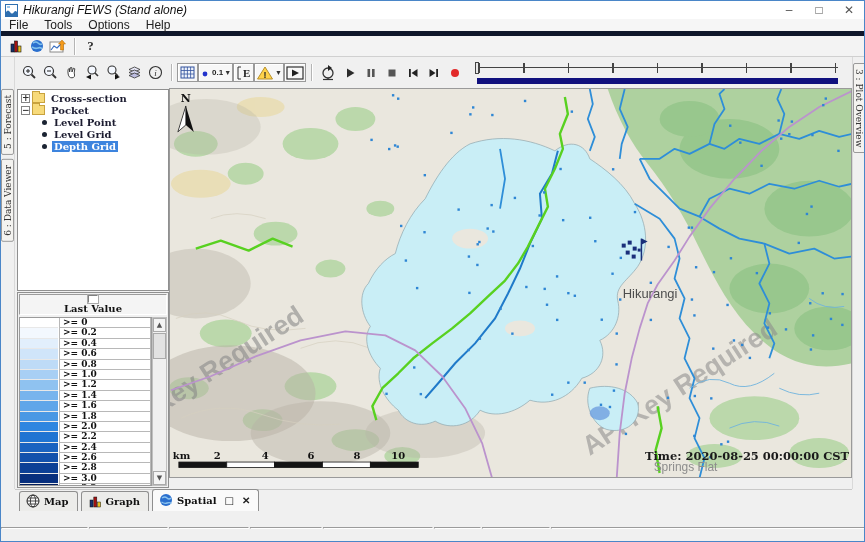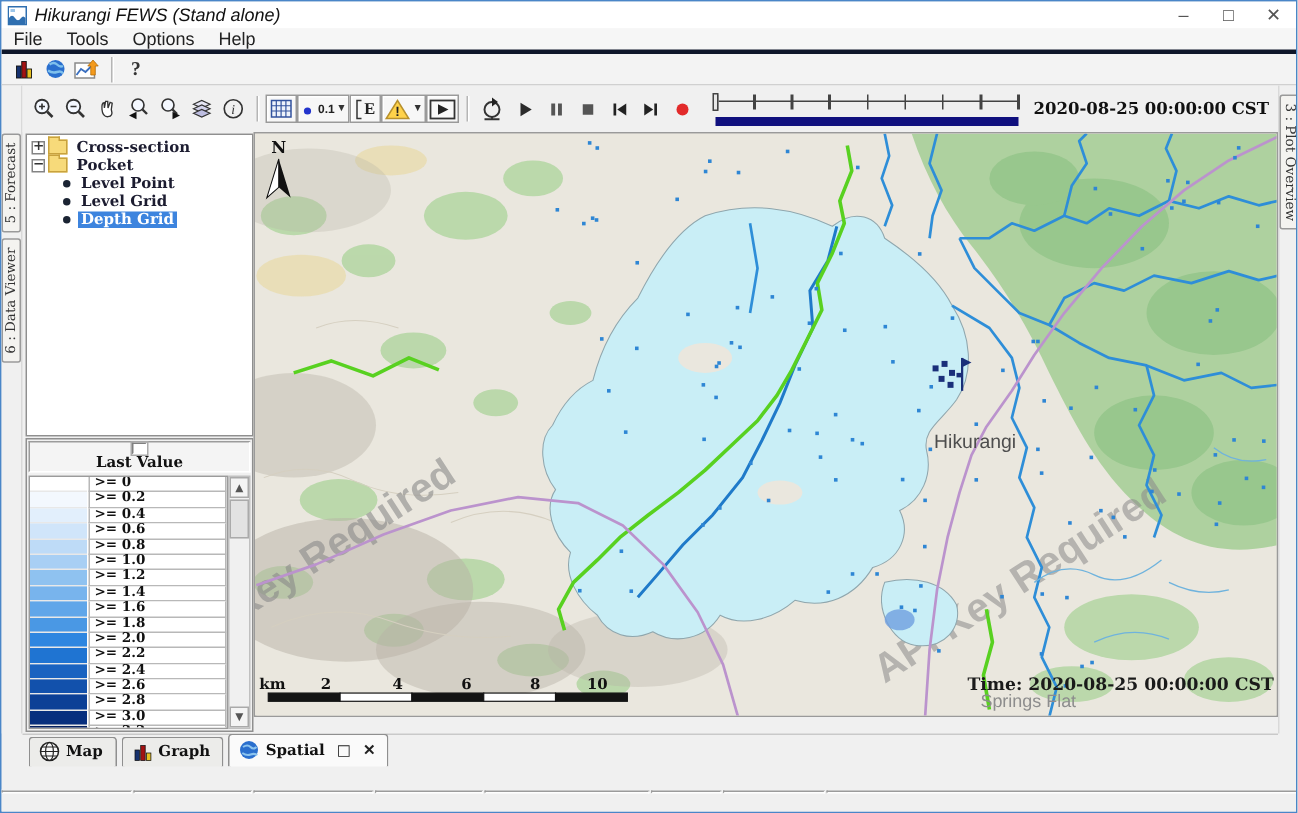--- a/index.html
+++ b/index.html
@@ -7,21 +7,21 @@
   #win{position:relative;width:865px;height:542px;background:#f0f0f0;border:1px solid #4a86c8;
        font-family:"Liberation Sans",sans-serif;overflow:hidden;}
   
   #titlebar{position:absolute;left:0;top:0;width:100%;height:18px;background:#ffffff;
     display:flex;align-items:center;padding-left:4px;}
   #titlebar .ttl{font-size:12px;color:#111;margin-left:5px;font-style:italic;}
   #wincontrols{margin-left:auto;display:flex;}
   #wincontrols span{width:30px;text-align:center;font-size:12px;color:#555;line-height:17px;cursor:default;}
   
   #menubar{position:absolute;left:0;top:18px;width:100%;height:17px;background:#f6f6f6;
-    display:flex;align-items:center;font-size:12px;color:#222;border-bottom:3px solid #0f172a;}
+    display:flex;align-items:center;font-size:12px;color:#222;border-bottom:5px solid #0f172a;}
   #menubar span{padding:1px 8px;}
   
   #toolbar1{position:absolute;left:0;top:35px;width:100%;height:21px;background:#f3f3f3;
     display:flex;align-items:center;padding-left:4px;border-bottom:1px solid #d0d0d0;}
   .tbtn{height:19px;min-width:21px;display:flex;align-items:center;justify-content:center;
     border:1px solid transparent;background:transparent;padding:0 1px;}
   .tbtn.bordered{border:1px solid #9a9a9a;background:#f7f7f7;box-shadow:inset 1px 1px 0 #ffffff;}
   .tsep{width:1px;height:17px;background:#b5b5b5;margin:0 5px;box-shadow:1px 0 0 #fff;}
   #toolbar2{position:absolute;left:14px;top:56px;width:837px;height:31px;background:#f0f0f0;
     display:flex;align-items:center;padding:0 4px;}
@@ -297,21 +297,20 @@
       <div class="tick" style="left:25.4%"></div>
       <div class="tick" style="left:37.6%"></div>
       <div class="tick" style="left:49.8%"></div>
       <div class="tick" style="left:62%"></div>
       <div class="tick" style="left:74.2%"></div>
       <div class="tick" style="left:86.4%"></div>
       <div class="tick" style="left:98.6%"></div>
       <div class="handle"></div>
       <div class="navy"></div>
     </div>
-    <span id="tb-date">2020-08-25 00:00:00 CST</span>
   </div>
 
   <div id="treepanel">
     <div class="trow">
       <span class="expander">+</span>
       <span class="folder"></span>
       <span class="tlabel">Cross-section</span>
     </div>
     <div class="trow">
       <span class="expander">−</span>

